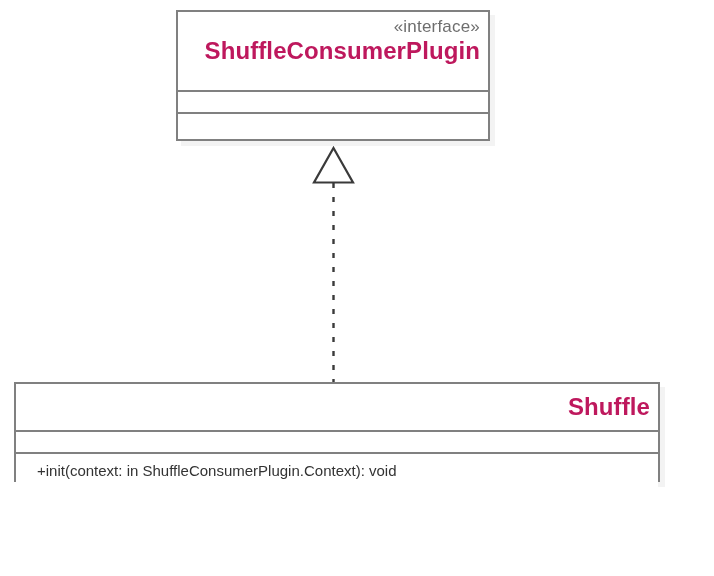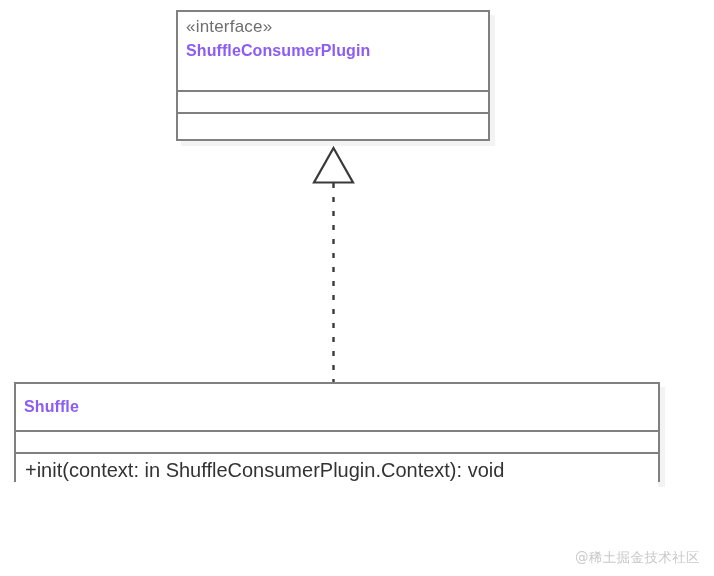--- a/index.html
+++ b/index.html
@@ -38,59 +38,59 @@
   .uml-compartment {
     box-sizing: border-box;
     background: #ffffff;
   }
   .uml-compartment + .uml-compartment {
     border-top: 2px solid #808080;
   }
 
   
   .uml-header {
-    text-align: left;
+    text-align: right;
     padding: 4px 8px 6px 8px;
   }
   .stereotype {
     display: block;
     color: #6e6e6e;
     font-size: 17px;
     line-height: 22px;
     letter-spacing: 0.2px;
     font-weight: normal;
   }
   .type-name {
     display: block;
-    color: #8b5cf6;
-    font-size: 16px;
+    color: #be185d;
+    font-size: 24px;
     line-height: 25px;
     font-weight: bold;
     letter-spacing: 0.1px;
   }
   .type-name.solo {
     padding: 3px 0 4px 0;
   }
 
   
   .uml-empty {
     height: 20px;
   }
 
   
   .uml-ops {
     padding: 3px 0 4px 0;
   }
   .op-row {
     display: block;
     color: #333333;
-    font-size: 20px;
+    font-size: 15px;
     line-height: 27px;
     white-space: nowrap;
-    padding-left: 9px;
+    padding-left: 21px;
     text-align: left;
   }
 
   
   #interface-box {
     left: 176px;
     top: 10px;
     width: 314px;
     height: 131px;
   }
@@ -168,15 +168,14 @@
       <span class="type-name solo">Shuffle</span>
     </div>
 
     <div class="uml-compartment uml-empty c-attrs"></div>
 
     <div class="uml-compartment uml-ops">
       <span class="op-row">+init(context: in ShuffleConsumerPlugin.Context): void</span>
     </div>
   </div>
 
-  <div id="watermark">@稀土掘金技术社区</div>
 
 </div>
 
 </body></html>

